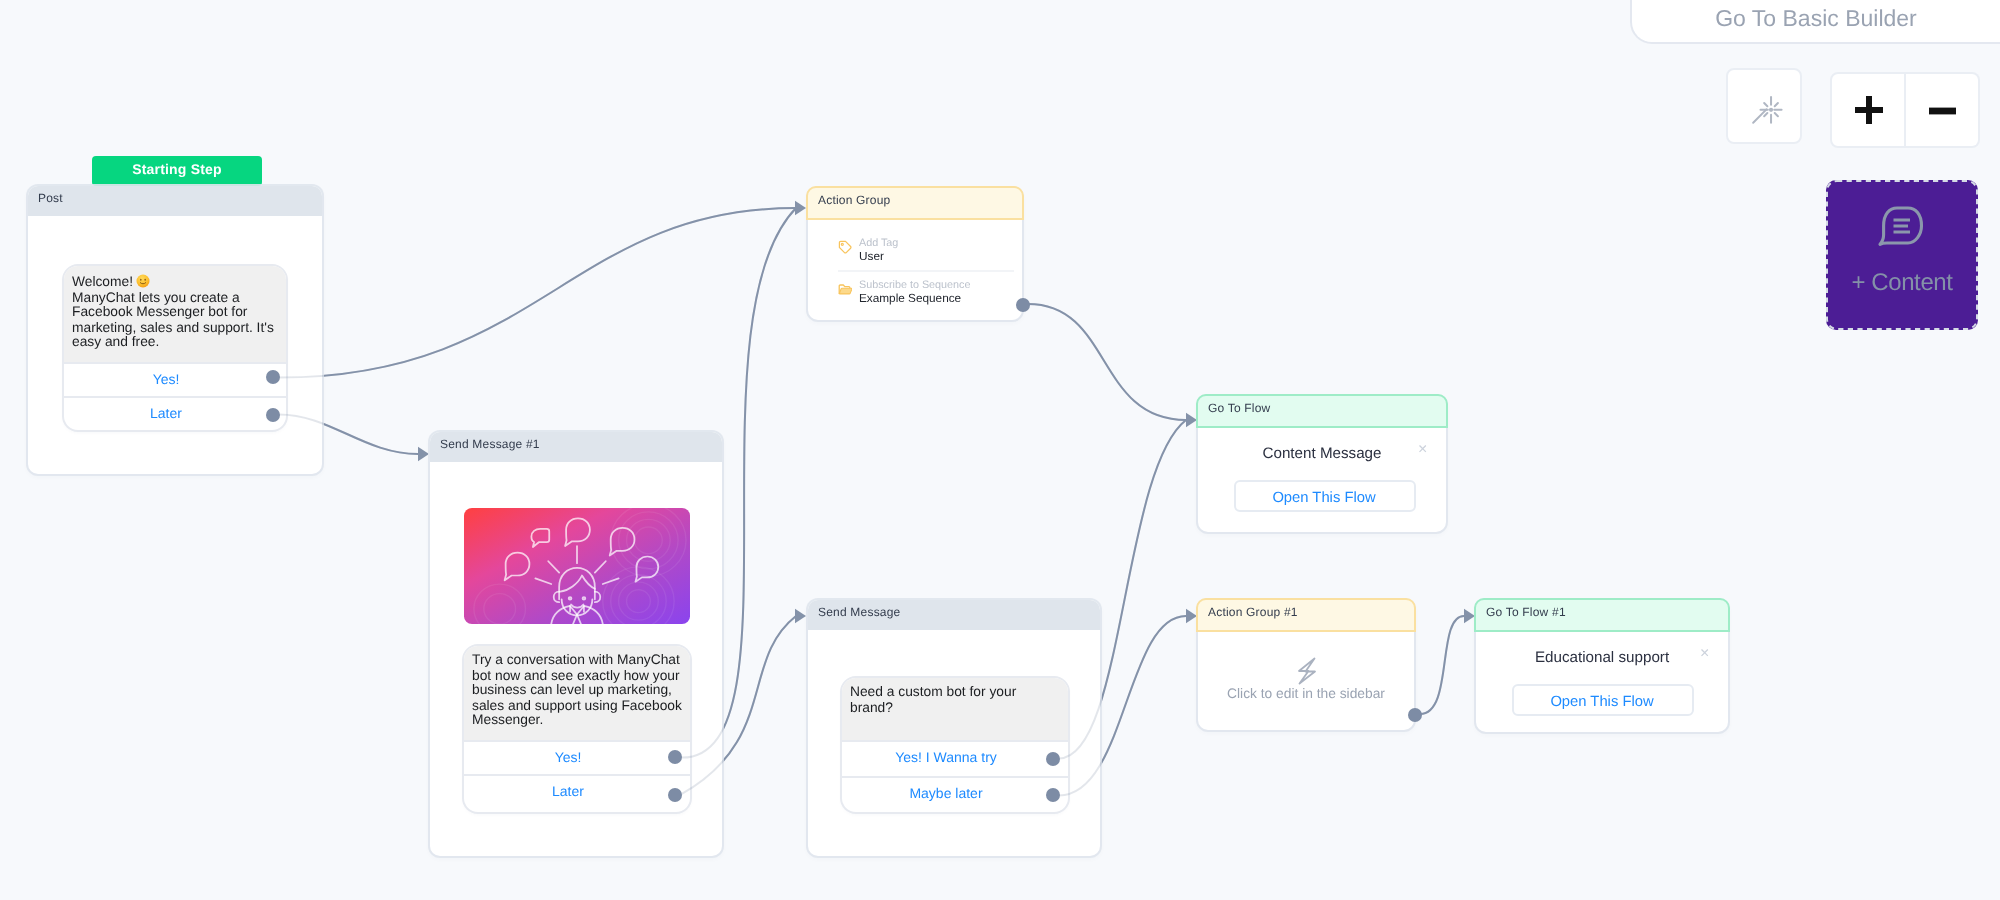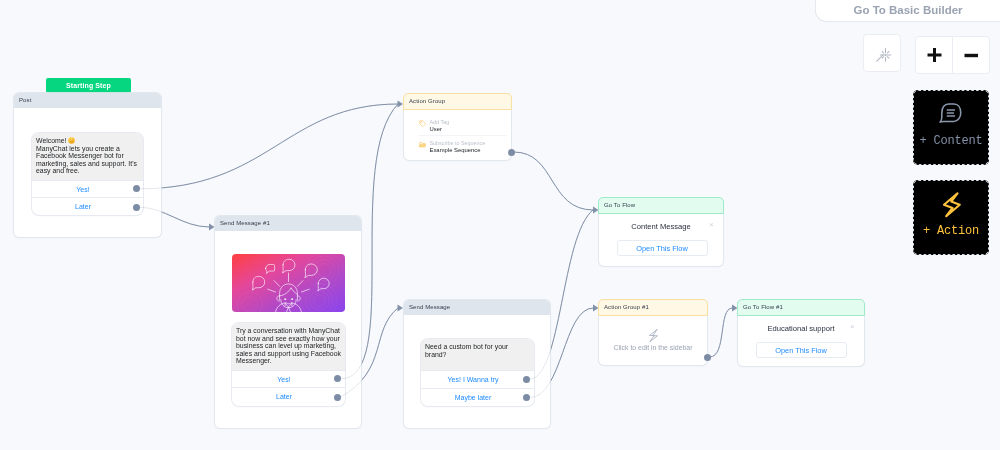--- a/index.html
+++ b/index.html
@@ -48,23 +48,23 @@
   
   .goto-name{position:absolute;text-align:center;font-size:7.6px;color:#2b3040;}
   .goto-x{position:absolute;font-size:8px;line-height:8px;color:#ccd2dc;}
   .goto-btn{position:absolute;border:1px solid #e6ebf2;border-radius:3px;background:#fff;
             text-align:center;font-size:7.4px;color:#1d8aff;}
 
   
   #topbar{position:absolute;left:816px;top:0;width:184px;height:21px;background:#fff;
           border-radius:0 0 0 10px;box-shadow:0 0 0 1px rgba(223,228,236,.8);}
   #topbar .t{position:absolute;left:0;top:0;width:184px;height:21px;line-height:21px;
-             text-align:center;font-size:11.5px;color:#9aa3b2;font-weight:bold;}
+             text-align:center;font-size:11.5px;color:#9aa3b2;}
   .sqbtn{position:absolute;background:#fff;border:1px solid #eaeef4;border-radius:4px;}
-  .panel-item{position:absolute;border-radius:5px;background:#000000;font-family:Liberation Mono, monospace;}
+  .panel-item{position:absolute;border-radius:5px;background:#4c1d95;}
   .panel-dash{position:absolute;left:0;top:0;width:100%;height:100%;pointer-events:none;}
   .panel-label{position:absolute;width:100%;text-align:center;font-size:12px;letter-spacing:-0.2px;}
 </style>
 </head>
 <body>
 
 <div id="stage">
 
   <svg id="wires" width="1000" height="450" viewBox="0 0 1000 450">
     <g fill="none" stroke="#8492a9" stroke-width="1" stroke-linecap="round">
@@ -326,27 +326,15 @@
       <svg viewBox="0 0 46 40" width="23" height="20">
         <path d="M23.5 2 H30 C37.5 2 43.5 8 43.5 19.8 C43.5 28.5 37.5 37 30 37 H9
                  C6 37 3.3 37.6 2 38.3 C4.3 35.8 5.6 32.5 5.6 28.8 V19.8
                  C5.6 8 11.5 2 19 2 Z" fill="none" stroke="#8b97ac" stroke-width="3.1" stroke-linejoin="round" stroke-linecap="round"></path>
         <path d="M15.5 14 H32 M15.5 20 H30 M15.5 26 H32" stroke="#8b97ac" stroke-width="3.1" stroke-linecap="butt"></path>
       </svg>
     </span>
     <div class="panel-label" style="top:44px;color:#8491a8;">+ Content</div>
   </div>
 
-  <div class="panel-item" style="left:913px;top:180px;width:76px;height:75px;">
-    <svg class="panel-dash" viewBox="0 0 76 75" width="76" height="75">
-      <rect x="0.5" y="0.5" width="75" height="74" rx="5" fill="none" stroke="#d5dbe5" stroke-width="1" stroke-dasharray="2.6 2.2"></rect>
-    </svg>
-
-    <span style="position:absolute;left:28.5px;top:11.5px;line-height:0;">
-      <svg viewBox="0 0 40 52" width="20" height="26">
-        <path d="M31 2.6 L4 25.5 L21 32 L8.5 48.5 L35.5 25.5 L18.5 19 Z" fill="none" stroke="#ffc23d" stroke-width="4.2" stroke-linejoin="round"></path>
-      </svg>
-    </span>
-    <div class="panel-label" style="top:44px;color:#ffc23d;">+ Action</div>
-  </div>
 
 
 </div>
 
 </body></html>

